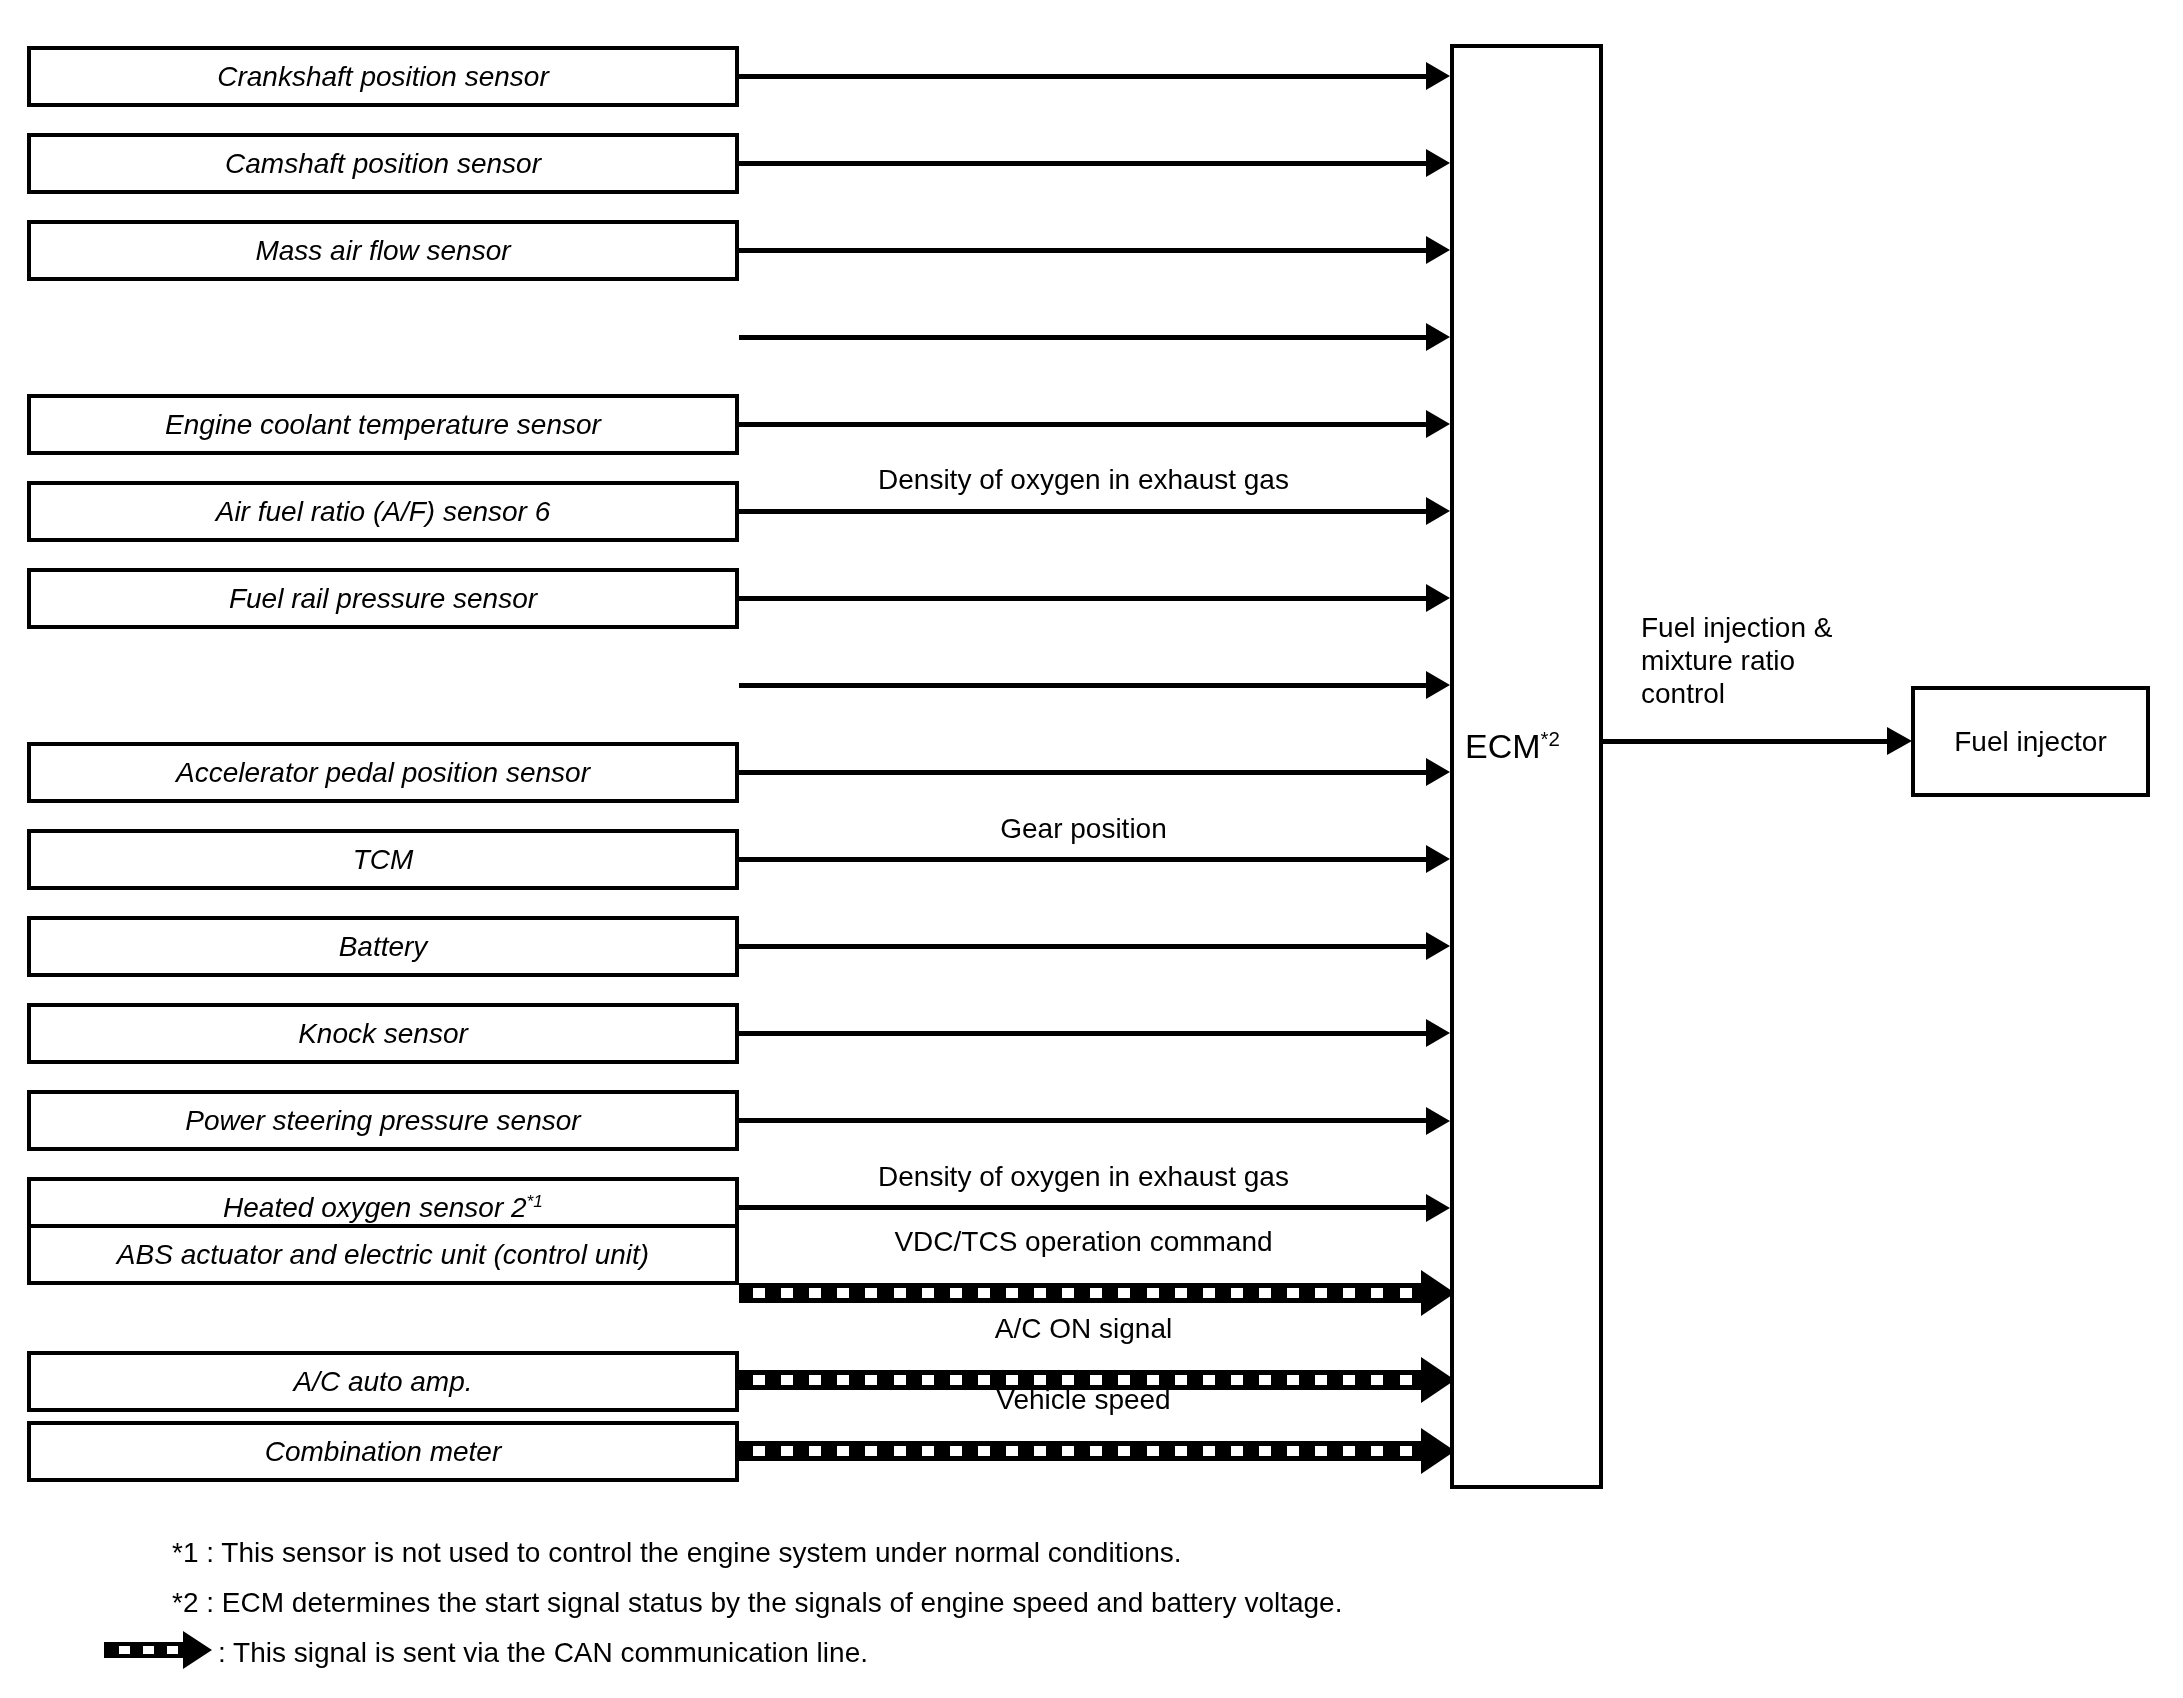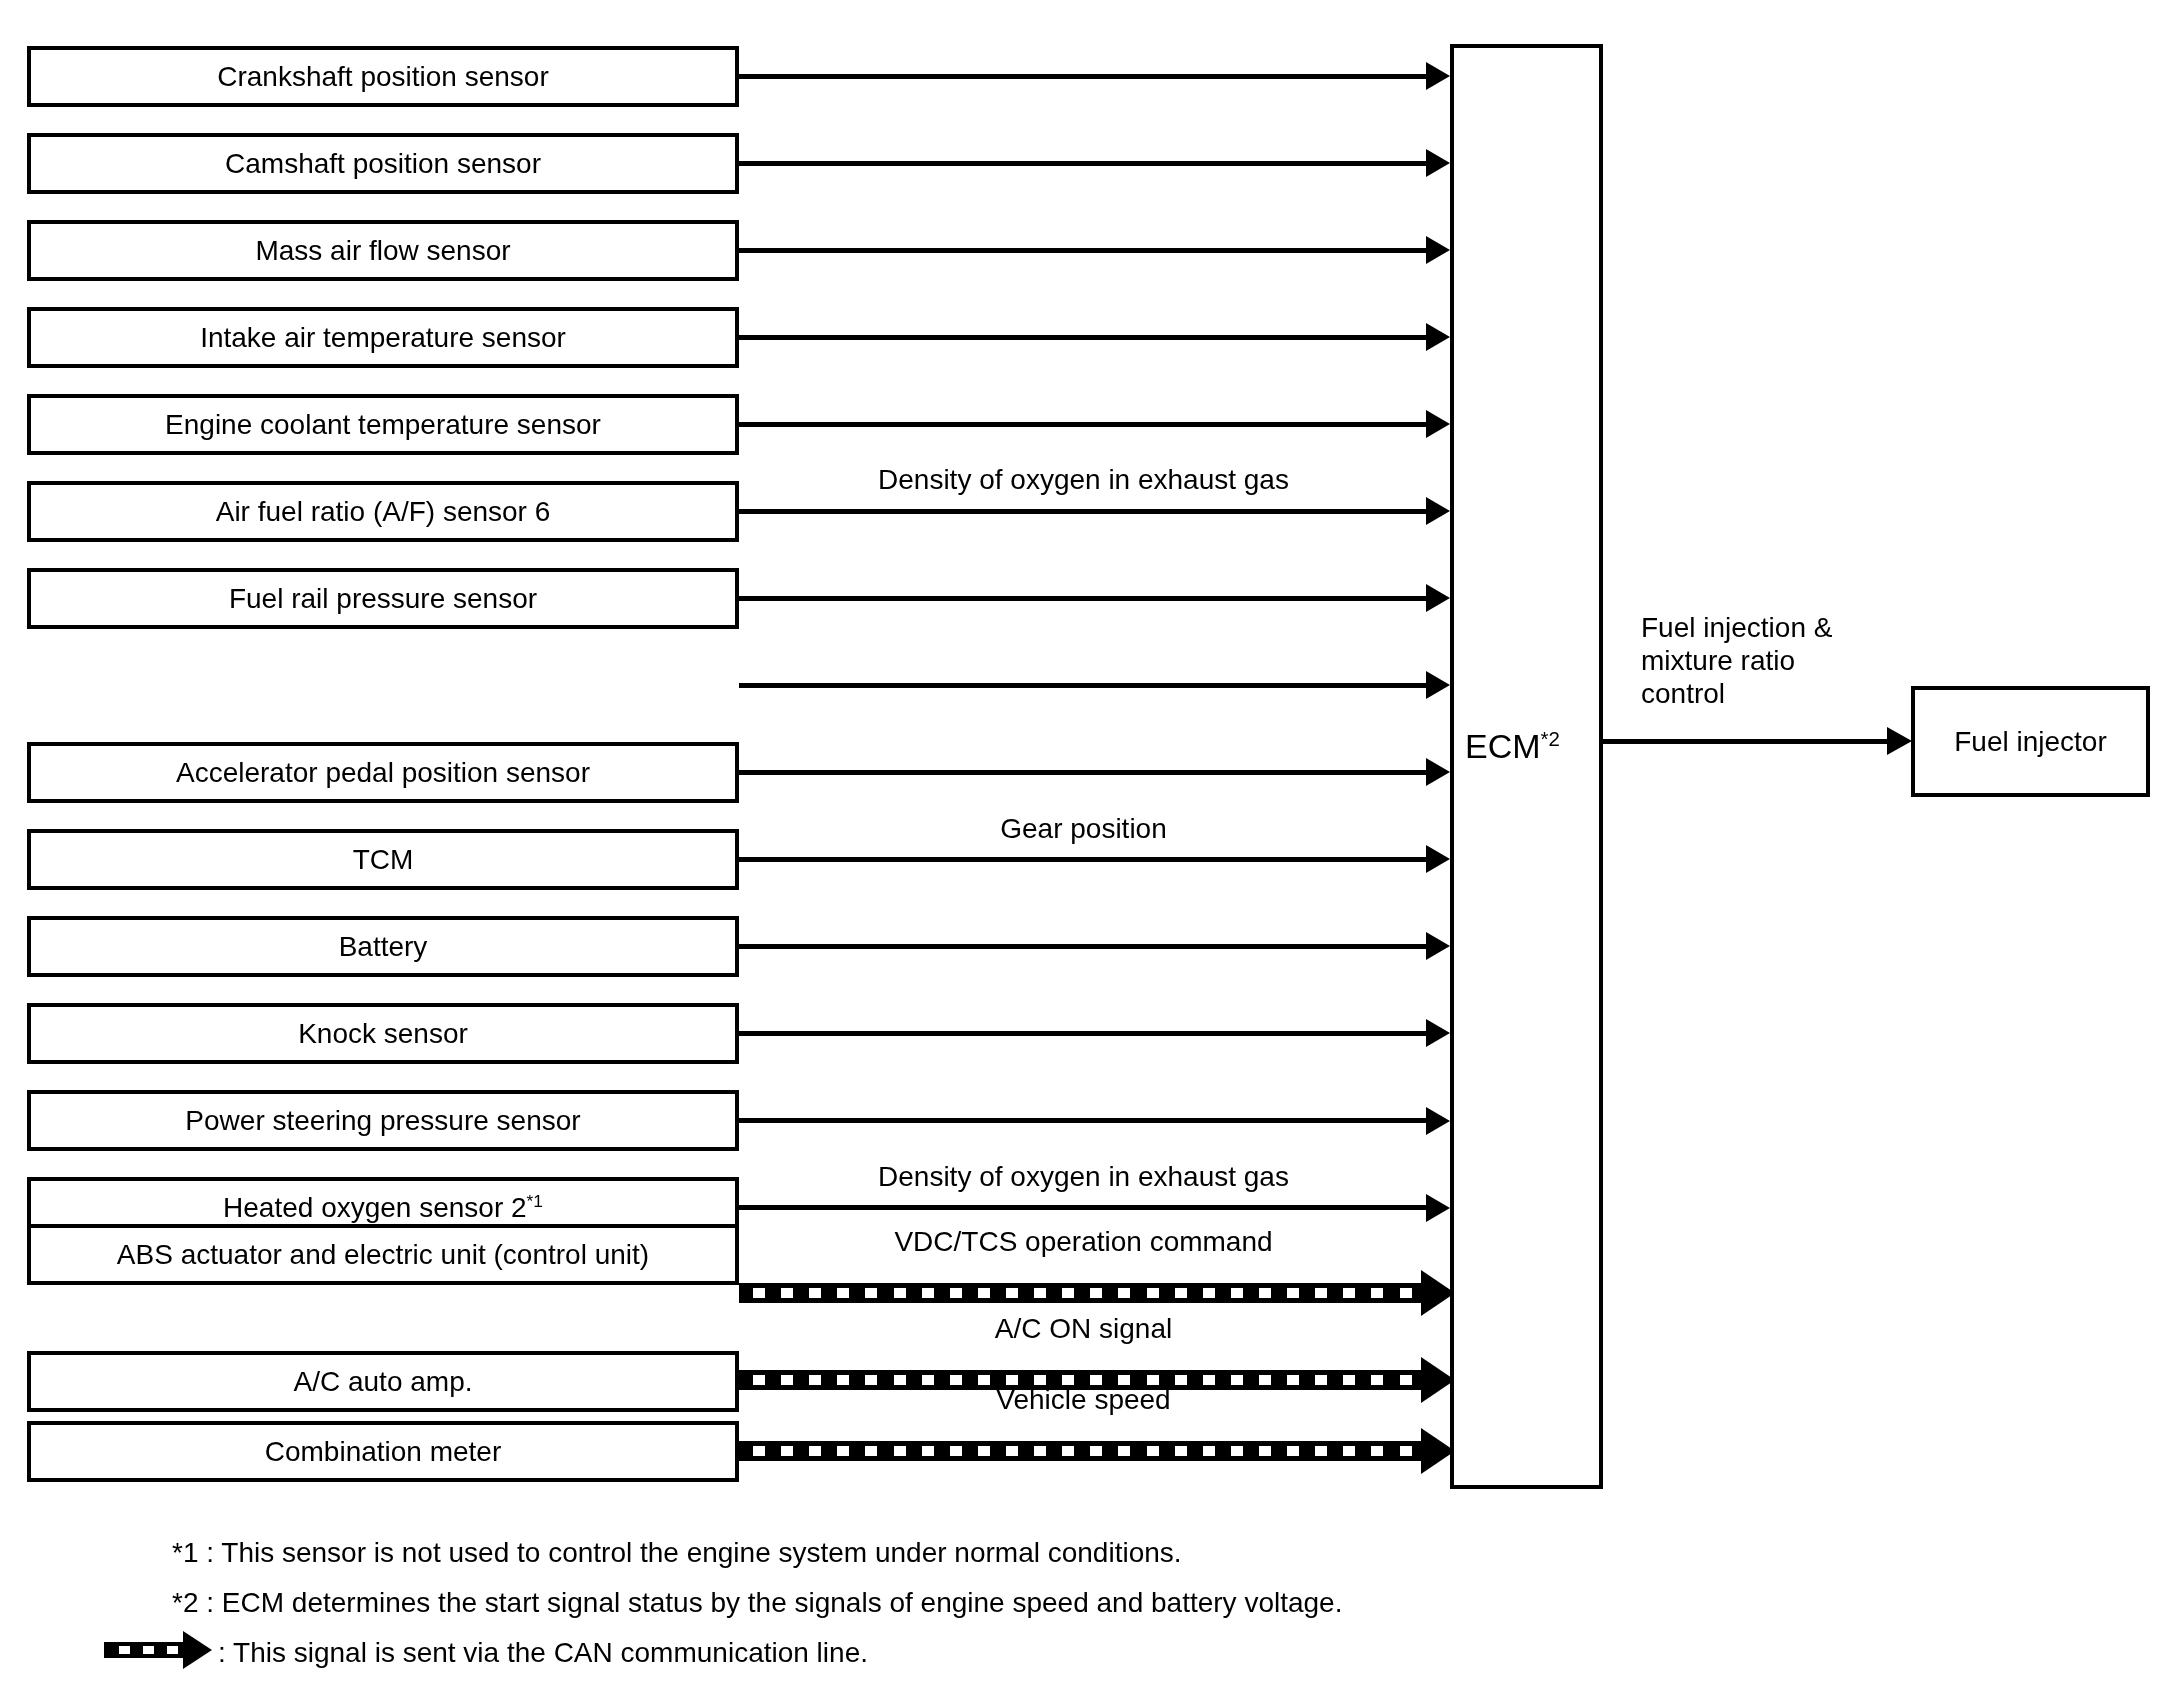--- a/index.html
+++ b/index.html
@@ -3,21 +3,21 @@
 <meta charset="utf-8">
 <style>
   html,body{margin:0;padding:0;background:#fff;}
   body{width:2183px;height:1698px;position:relative;
        font-family:"Liberation Sans","DejaVu Sans",sans-serif;color:#000;}
   #stage{position:absolute;left:0;top:0;width:2183px;height:1698px;overflow:hidden;}
 
   .srcbox{position:absolute;left:27px;width:712px;height:61px;
           border:4.9px solid #000;box-sizing:border-box;background:#fff;
           display:flex;align-items:center;justify-content:center;}
-  .srcbox .lbl{font-size:28px;line-height:1;white-space:nowrap;letter-spacing:0px;}
+  .srcbox .lbl{font-size:28px;line-height:1;white-space:nowrap;letter-spacing:0px;font-style:italic;}
   .srcbox .lbl sup{font-size:17.3px;vertical-align:super;line-height:0;}
 
   
   .sigline{position:absolute;height:4.9px;background:#000;}
   .sighead{position:absolute;width:0;height:0;
            border-top:14px solid transparent;border-bottom:14px solid transparent;
            border-left:24px solid #000;}
 
   
   .canbar{position:absolute;height:19.5px;background:#000;}
@@ -57,23 +57,20 @@
 <div id="stage">
 
   <div class="srcbox" style="top:46px">
     <span class="lbl">Crankshaft position sensor</span>
   </div>
   <div class="srcbox" style="top:220px">
     <span class="lbl">Mass air flow sensor</span>
   </div>
   <div class="srcbox" style="top:133px">
     <span class="lbl">Camshaft position sensor</span>
-  </div>
-  <div class="srcbox" style="top:307px">
-    <span class="lbl">Intake air temperature sensor</span>
   </div>
   <div class="srcbox" style="top:394px">
     <span class="lbl">Engine coolant temperature sensor</span>
   </div>
   <div class="srcbox" style="top:481px">
     <span class="lbl">Air fuel ratio (A/F) sensor 6</span>
   </div>
   <div class="srcbox" style="top:568px">
     <span class="lbl">Fuel rail pressure sensor</span>
   </div>

